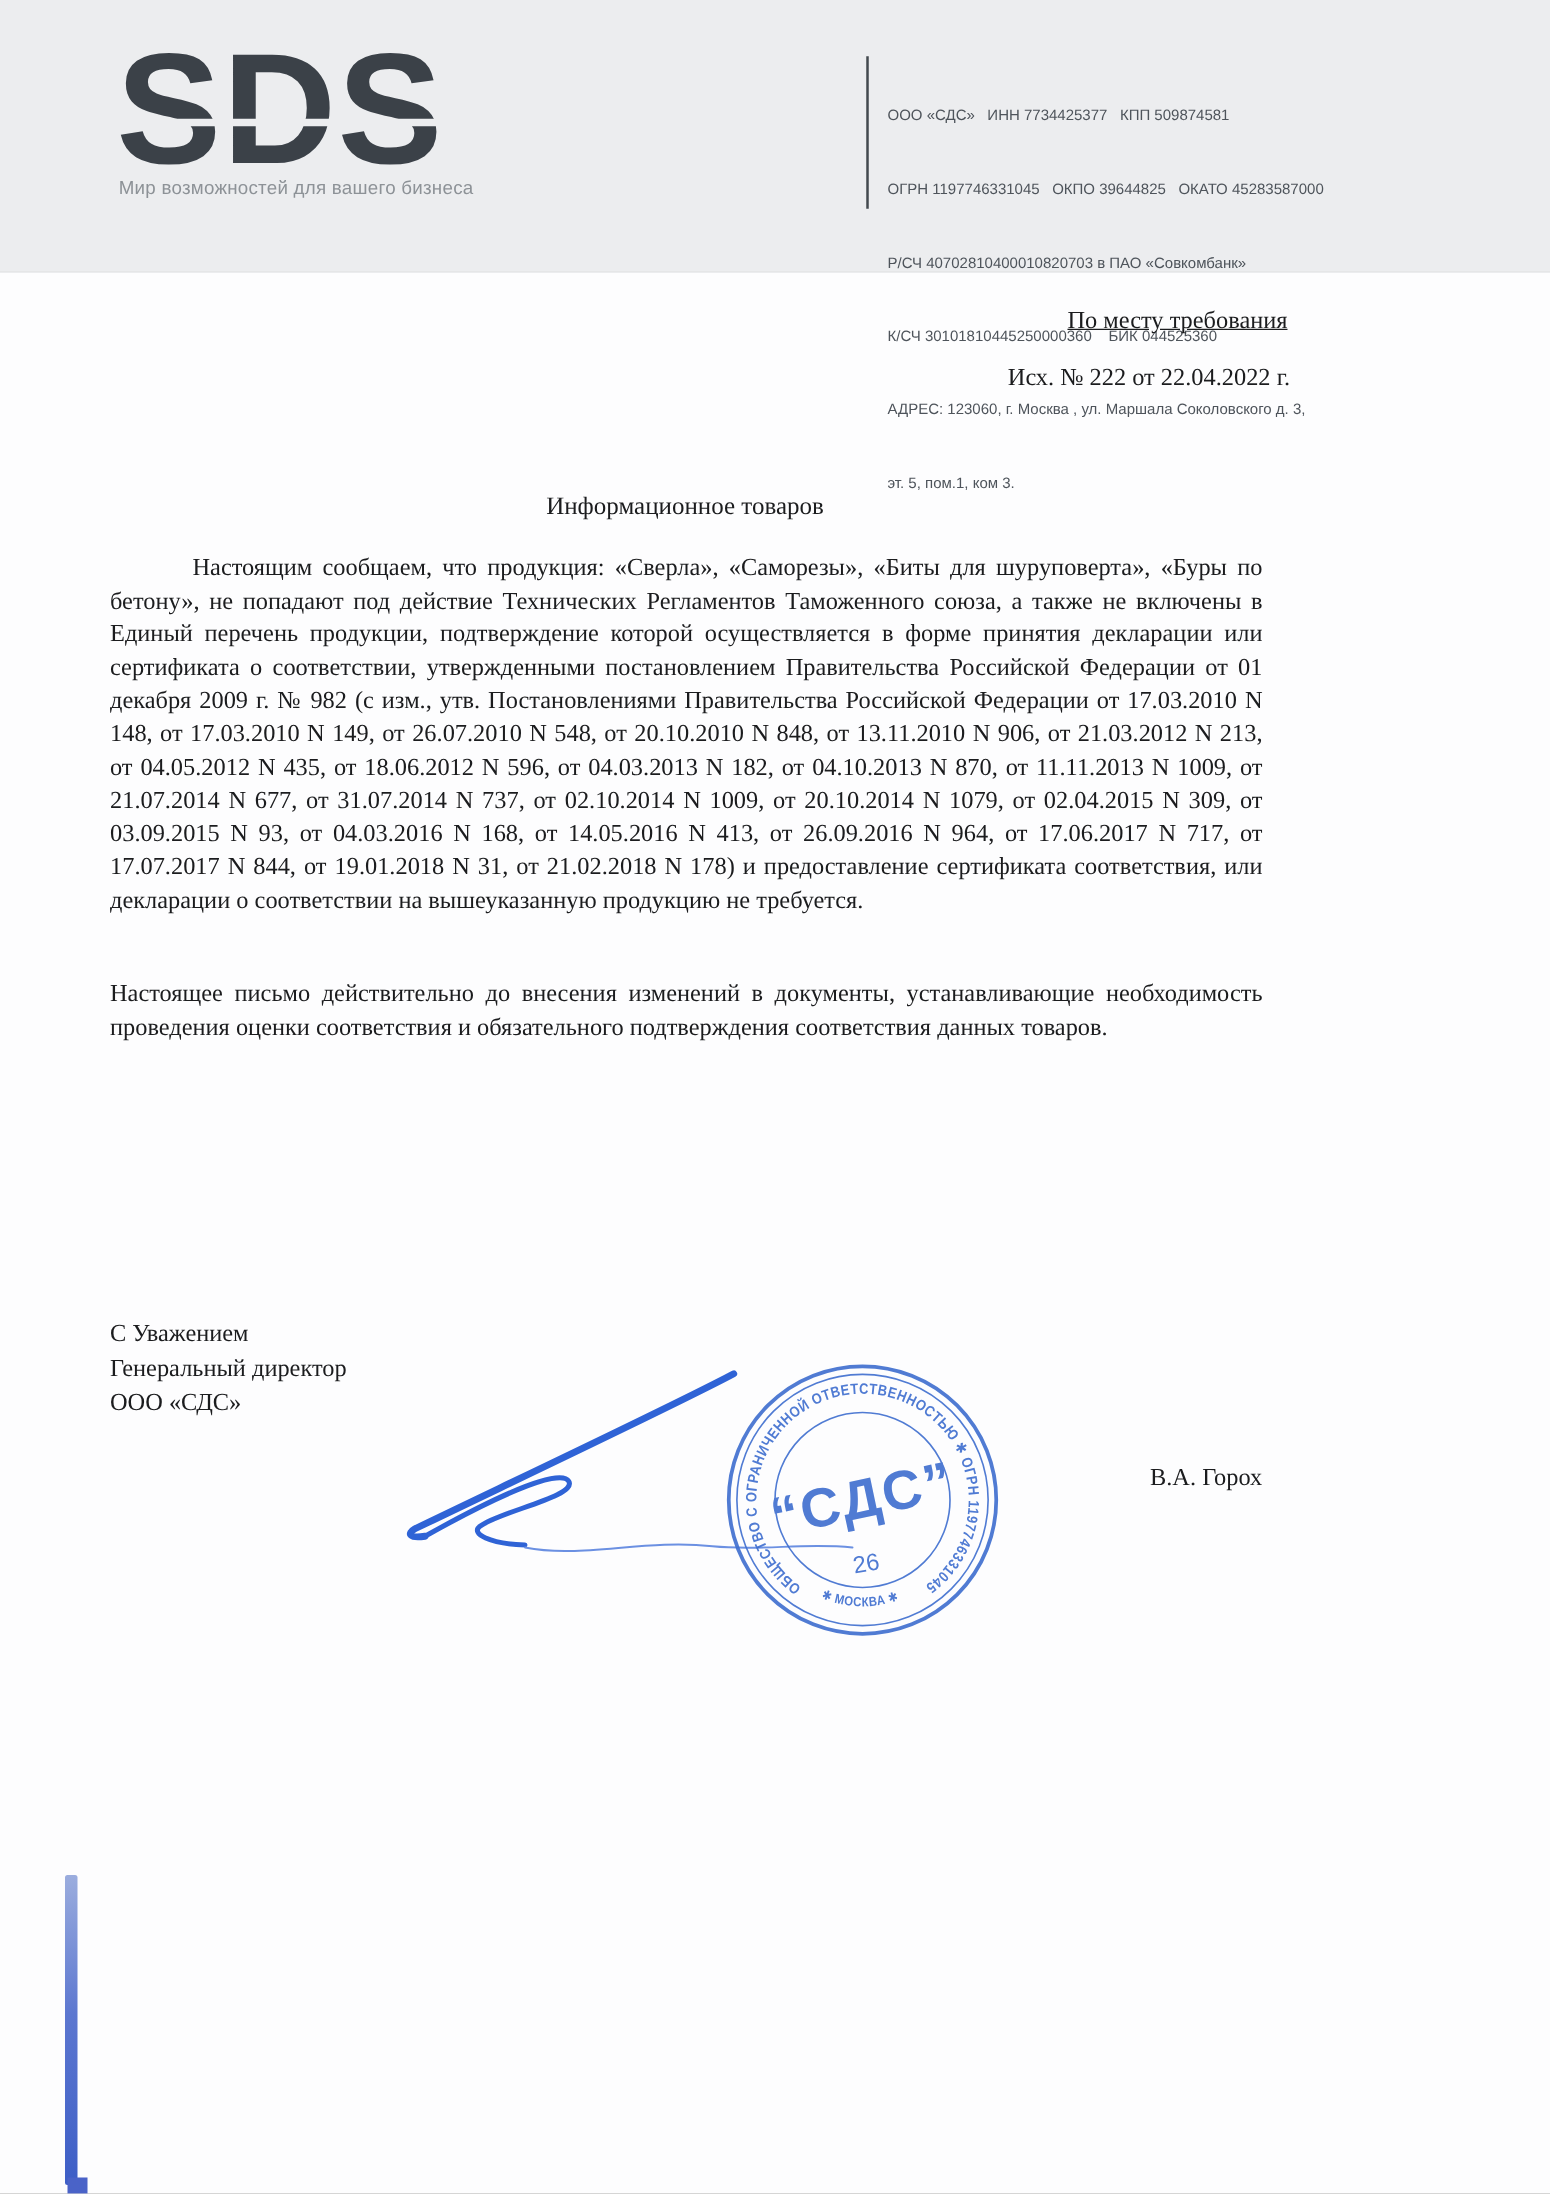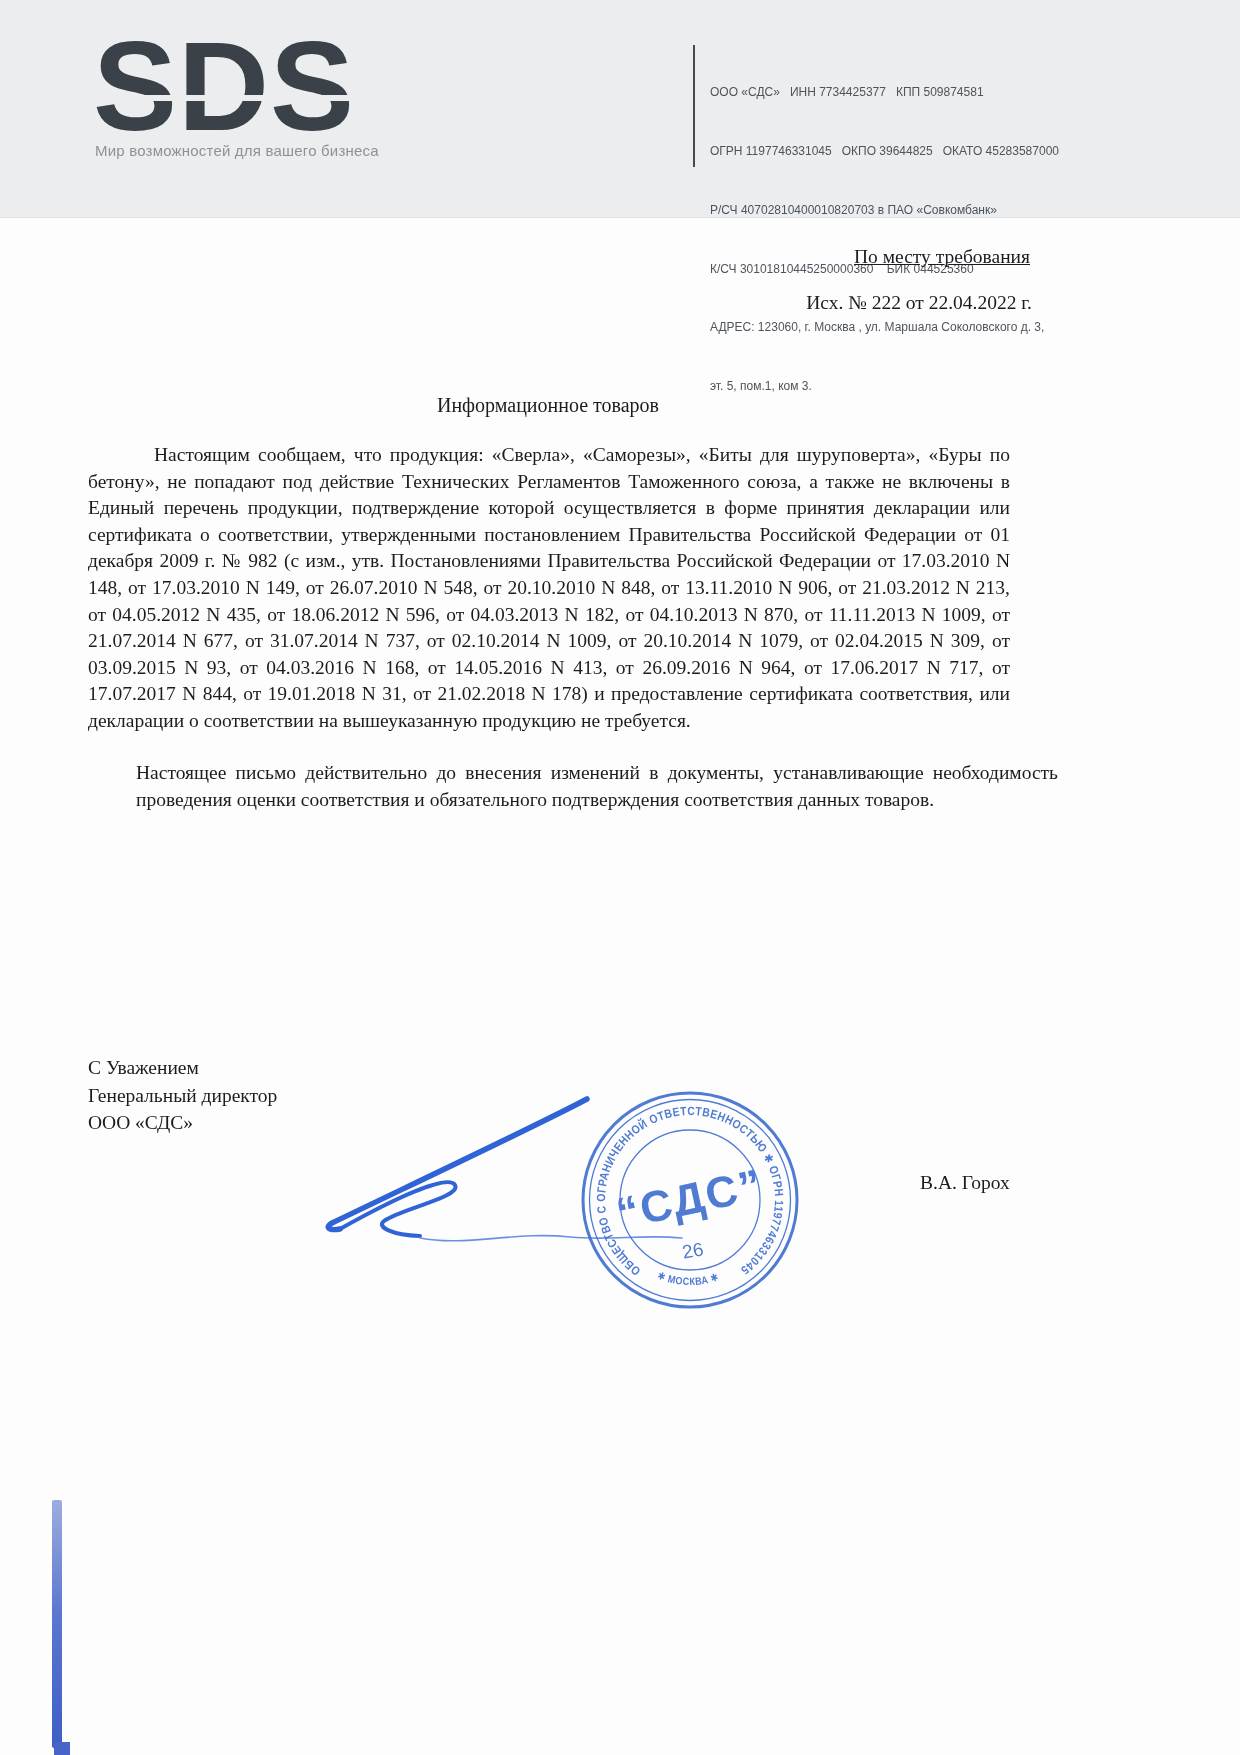--- a/index.html
+++ b/index.html
@@ -58,21 +58,21 @@
   .title {
     position: absolute; left: 88px; top: 394px; width: 920px;
     font-size: 20px; text-align: center;
   }
   .para {
     position: absolute; left: 88px; width: 922px;
     font-size: 19.5px; line-height: 26.6px;
     text-align: justify;
   }
   .para-1 { top: 442px; text-indent: 66px; }
-  .para-2 { top: 760px; margin-left: 48px; }
+  .para-2 { top: 783px; }
   
   .sig-block {
     position: absolute; left: 88px; top: 1054px;
     font-size: 19.5px; line-height: 27.5px;
   }
   .signer-name { position: absolute; left: 920px; top: 1172px; font-size: 19.5px; text-align: center; }
   .signature-svg { position: absolute; left: 280px; top: 995px; }
   .stamp-svg { position: absolute; left: 575px; top: 1085px; opacity: 0.9; }
   .stamp-font { font-family: "Liberation Sans", "DejaVu Sans", sans-serif; }
   

